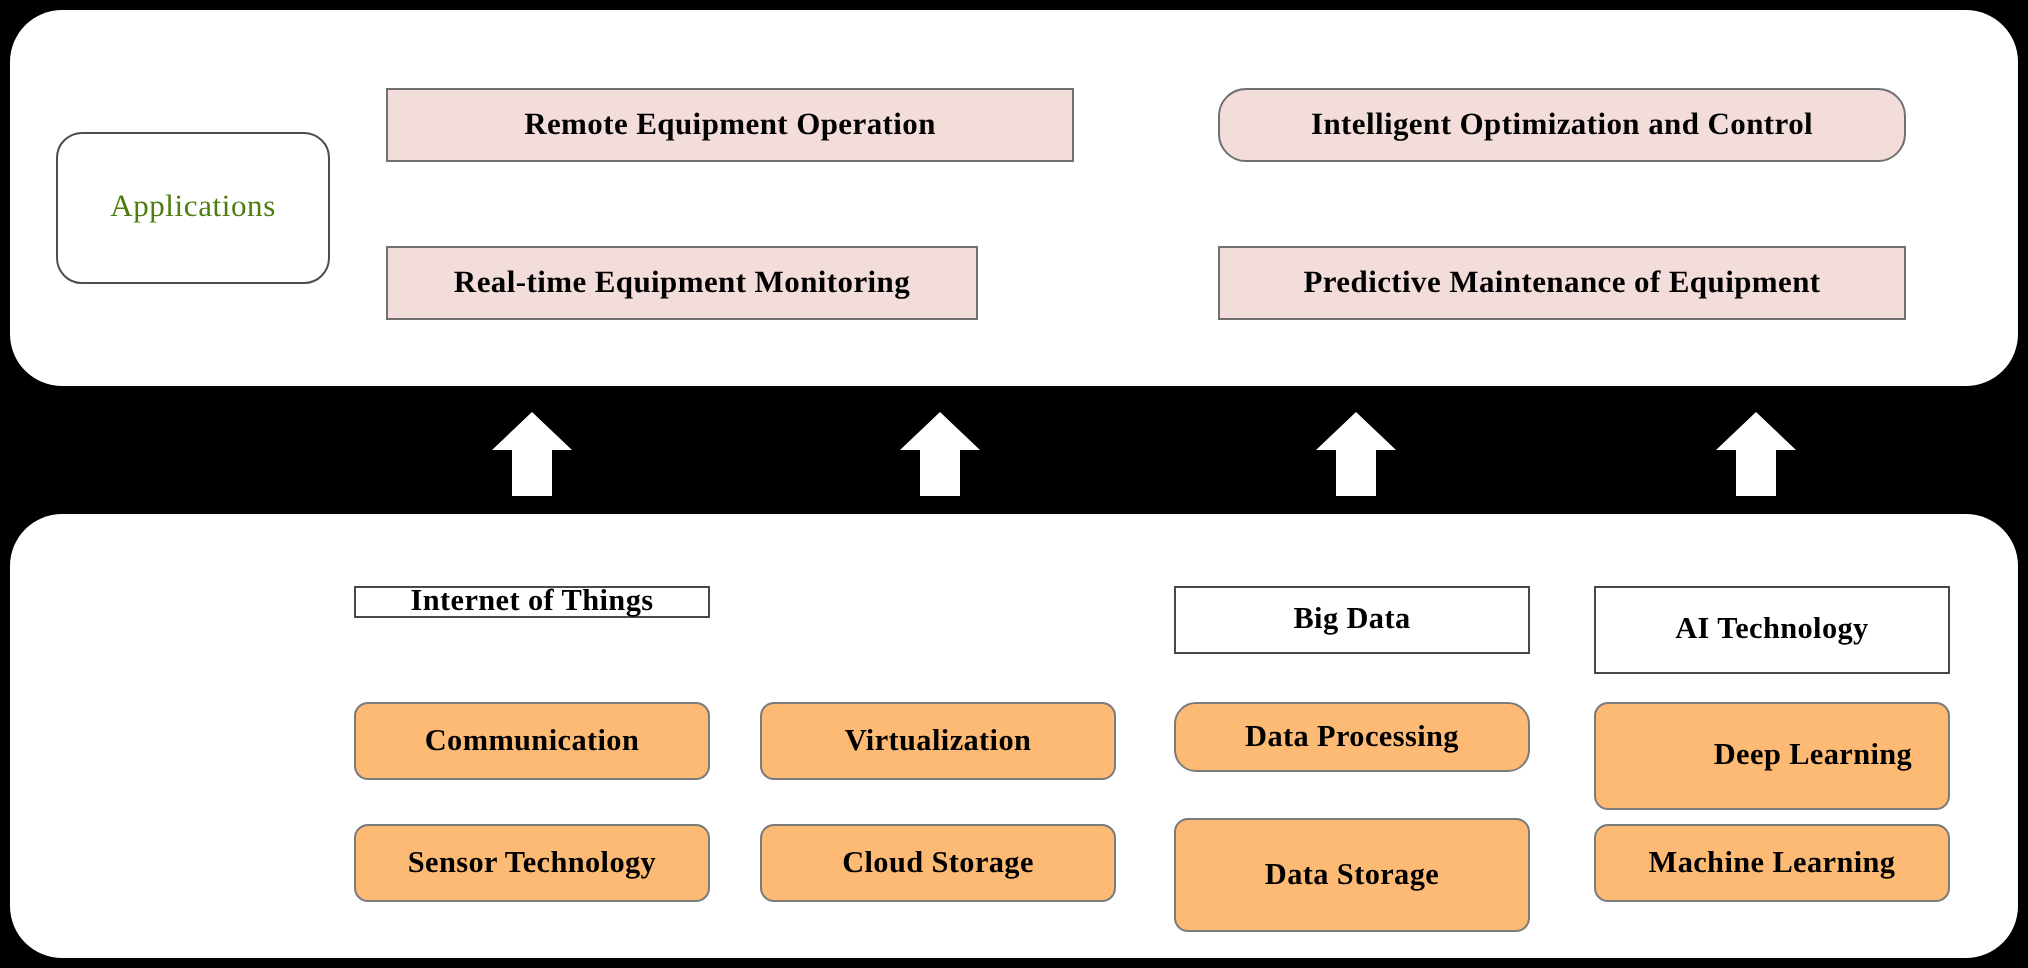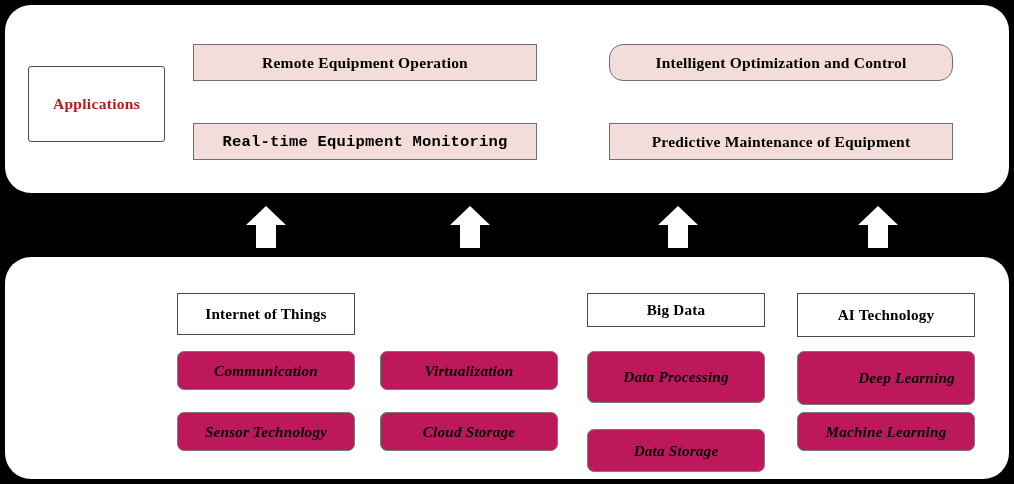--- a/index.html
+++ b/index.html
@@ -38,29 +38,29 @@
     top: 257px;
     width: 1004px;
     height: 222px;
   }
 
   
   .section-label {
     position: absolute;
     box-sizing: border-box;
     border: 1.4px solid #4d4d4d;
-    border-radius: 3px;
+    border-radius: 13px;
     background: #ffffff;
     display: flex;
     align-items: center;
     justify-content: center;
     text-align: center;
-    font-weight: bold;
+    font-weight: normal;
     font-size: 15.5px;
-    color: #b91c1c;
+    color: #4d7c0f;
     line-height: 1.25;
     letter-spacing: 0.3px;
   }
   #applications-label {
     left: 23px;
     top: 61px;
     width: 137px;
     height: 76px;
   }
 
@@ -91,24 +91,23 @@
     font-size: 15.2px;
     color: #000000;
     letter-spacing: 0.2px;
   }
   .tech-box.head {
     background: #ffffff;
     border: 1.3px solid #4a4a4a;
     border-radius: 0;
   }
   .tech-box.sub {
-    background: #be185d;
+    background: #fdba74;
     border: 1.3px solid #7b7b7b;
     border-radius: 7px;
-    font-style: italic;
   }
 
   
   .arrow {
     position: absolute;
     width: 44px;
     height: 44px;
   }
 </style>
 </head>
@@ -117,49 +116,49 @@
 <div id="canvas">
 
   <div class="panel" id="applications-panel">
 
     <div class="section-label" id="applications-label">Applications</div>
 
     <div class="app-box" style="left:188px; top:39px; width:344px; height:37px;">Remote Equipment Operation</div>
 
     <div class="app-box" style="left:604px; top:39px; width:344px; height:37px;border-radius:14px;">Intelligent Optimization and Control</div>
 
-    <div class="app-box" style="left:188px; top:118px; width:344px; height:37px;font-family:Liberation Mono, monospace;">Real-time Equipment Monitoring</div>
+    <div class="app-box" style="left:188px; top:118px; width:296px; height:37px;">Real-time Equipment Monitoring</div>
 
     <div class="app-box" style="left:604px; top:118px; width:344px; height:37px;">Predictive Maintenance of Equipment</div>
   </div>
 
   <svg class="arrow" style="left:244px; top:205px;" viewBox="0 0 44 44">
     <polygon points="22,1 42,20 32,20 32,43 12,43 12,20 2,20" fill="#ffffff"></polygon>
   </svg>
   <svg class="arrow" style="left:448px; top:205px;" viewBox="0 0 44 44">
     <polygon points="22,1 42,20 32,20 32,43 12,43 12,20 2,20" fill="#ffffff"></polygon>
   </svg>
   <svg class="arrow" style="left:656px; top:205px;" viewBox="0 0 44 44">
     <polygon points="22,1 42,20 32,20 32,43 12,43 12,20 2,20" fill="#ffffff"></polygon>
   </svg>
   <svg class="arrow" style="left:856px; top:205px;" viewBox="0 0 44 44">
     <polygon points="22,1 42,20 32,20 32,43 12,43 12,20 2,20" fill="#ffffff"></polygon>
   </svg>
 
   <div class="panel" id="technologies-panel">
 
-    <div class="tech-box head" style="left:172px; top:36px; width:178px; height:42px;">Internet of Things</div>
+    <div class="tech-box head" style="left:172px; top:36px; width:178px; height:16px;">Internet of Things</div>
     <div class="tech-box sub" style="left:172px; top:94px; width:178px; height:39px;">Communication</div>
     <div class="tech-box sub" style="left:172px; top:155px; width:178px; height:39px;">Sensor Technology</div>
 
     <div class="tech-box sub" style="left:375px; top:94px; width:178px; height:39px;">Virtualization</div>
     <div class="tech-box sub" style="left:375px; top:155px; width:178px; height:39px;">Cloud Storage</div>
 
     <div class="tech-box head" style="left:582px; top:36px; width:178px; height:34px;">Big Data</div>
-    <div class="tech-box sub" style="left:582px; top:94px; width:178px; height:52px;">Data Processing</div>
-    <div class="tech-box sub" style="left:582px; top:172px; width:178px; height:43px;">Data Storage</div>
+    <div class="tech-box sub" style="left:582px; top:94px; width:178px; height:35px;border-radius:11px;">Data Processing</div>
+    <div class="tech-box sub" style="left:582px; top:152px; width:178px; height:57px;">Data Storage</div>
 
     <div class="tech-box head" style="left:792px; top:36px; width:178px; height:44px;">AI Technology</div>
     <div class="tech-box sub" style="left:792px; top:94px; width:178px; height:54px;padding-left:41px;">Deep Learning</div>
     <div class="tech-box sub" style="left:792px; top:155px; width:178px; height:39px;">Machine Learning</div>
   </div>
 
 </div>
 
 </body></html>

